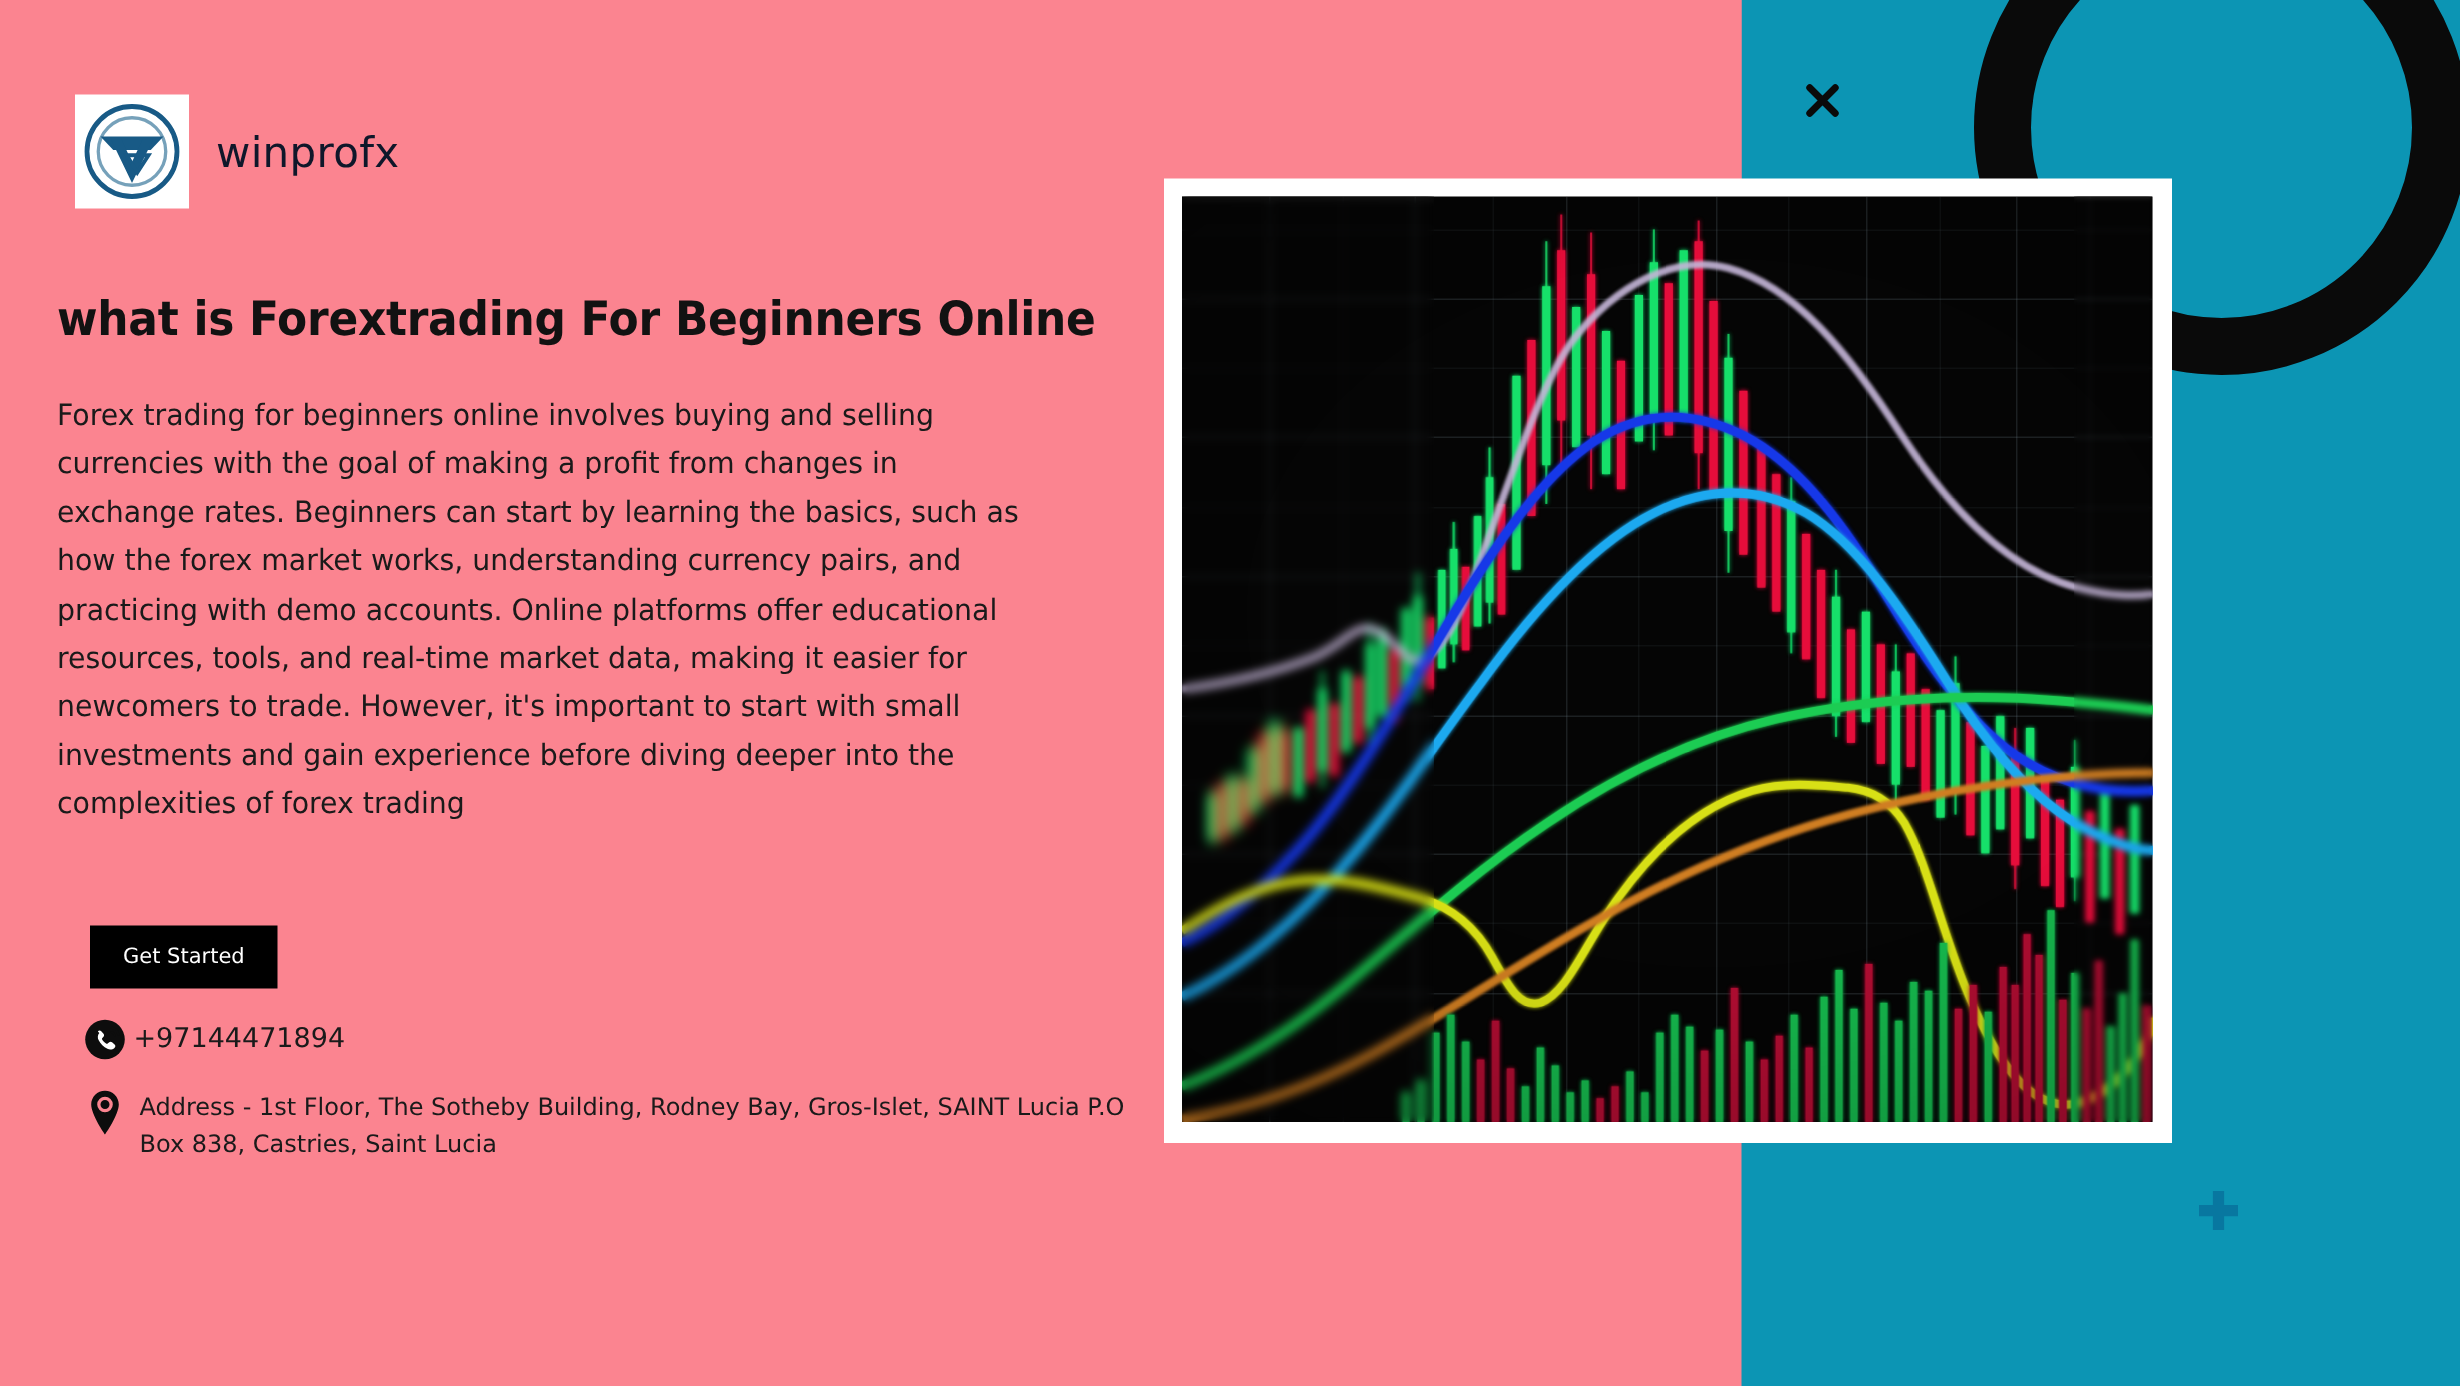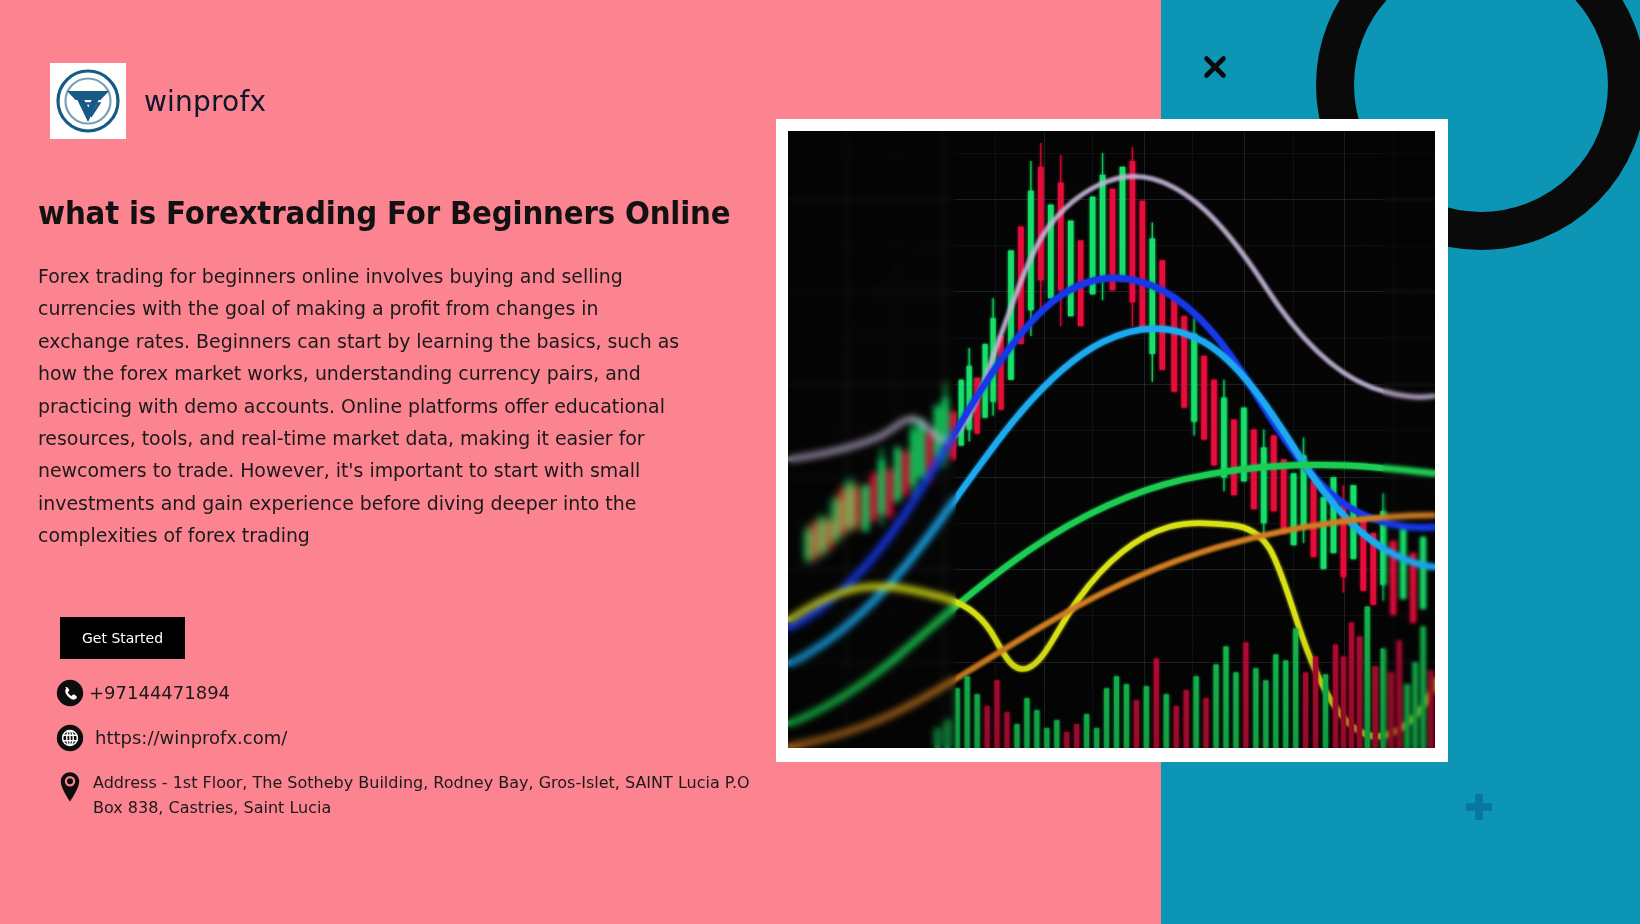--- a/index.html
+++ b/index.html
@@ -170,31 +170,20 @@
           <svg width="30" height="30" viewBox="0 0 30 30">
             <circle cx="15" cy="15" r="13.2" fill="#0D0D0D"></circle>
             <path d="M10.2 9.6c.7-.8 1.7-.8 2.3-.1l1.5 1.7c.5.6.5 1.3 0 1.9l-.9 1c-.2.3-.2.6 0 .9.6 1.1 1.6 2.1 2.8 2.8.3.2.6.1.9-.1l1-.9c.6-.5 1.3-.5 1.9 0l1.7 1.5c.7.6.7 1.6-.1 2.3-1.3 1.2-3.1 1.4-4.7.6-2.4-1.2-4.6-3.4-5.9-5.9-.8-1.6-.6-3.4.5-4.7z" fill="#FFFFFF"></path>
             <path d="M19.6 7.2c2.2.5 3.9 2.2 4.4 4.4" fill="none" stroke="#0D0D0D" stroke-width="1.5" stroke-linecap="round"></path>
             <path d="M19.2 10.0c1.1.3 2 1.2 2.3 2.3" fill="none" stroke="#0D0D0D" stroke-width="1.4" stroke-linecap="round"></path>
           </svg>
         </span>
         <span class="contact-text">+97144471894</span>
       </div>
 
-      <div class="contact-row row-web">
-        <span class="ic">
-          <svg width="30" height="30" viewBox="0 0 30 30">
-            <circle cx="15" cy="15" r="13.2" fill="#0D0D0D"></circle>
-            <ellipse cx="15" cy="15" rx="7.4" ry="7.4" fill="none" stroke="#FFFFFF" stroke-width="1.5"></ellipse>
-            <ellipse cx="15" cy="15" rx="3.3" ry="7.4" fill="none" stroke="#FFFFFF" stroke-width="1.4"></ellipse>
-            <path d="M7.8 12.3h14.4M7.8 17.7h14.4M15 7.6v14.8" stroke="#FFFFFF" stroke-width="1.4"></path>
-          </svg>
-        </span>
-        <span class="contact-text">https://winprofx.com/</span>
-      </div>
 
       <div class="contact-row row-addr">
         <span class="ic">
           <svg width="30" height="34" viewBox="0 0 30 34">
             <path d="M15 2.2c-5.1 0-9.2 4.1-9.2 9.2 0 6.9 9.2 20 9.2 20s9.2-13.1 9.2-20c0-5.1-4.1-9.2-9.2-9.2z" fill="#0D0D0D"></path>
             <circle cx="15" cy="11.3" r="4.1" fill="none" stroke="#FB8490" stroke-width="2.2"></circle>
           </svg>
         </span>
         <span class="contact-text addr">Address - 1st Floor, The Sotheby Building, Rodney Bay, Gros-Islet, SAINT Lucia P.O Box 838, Castries, Saint Lucia</span>
       </div>

